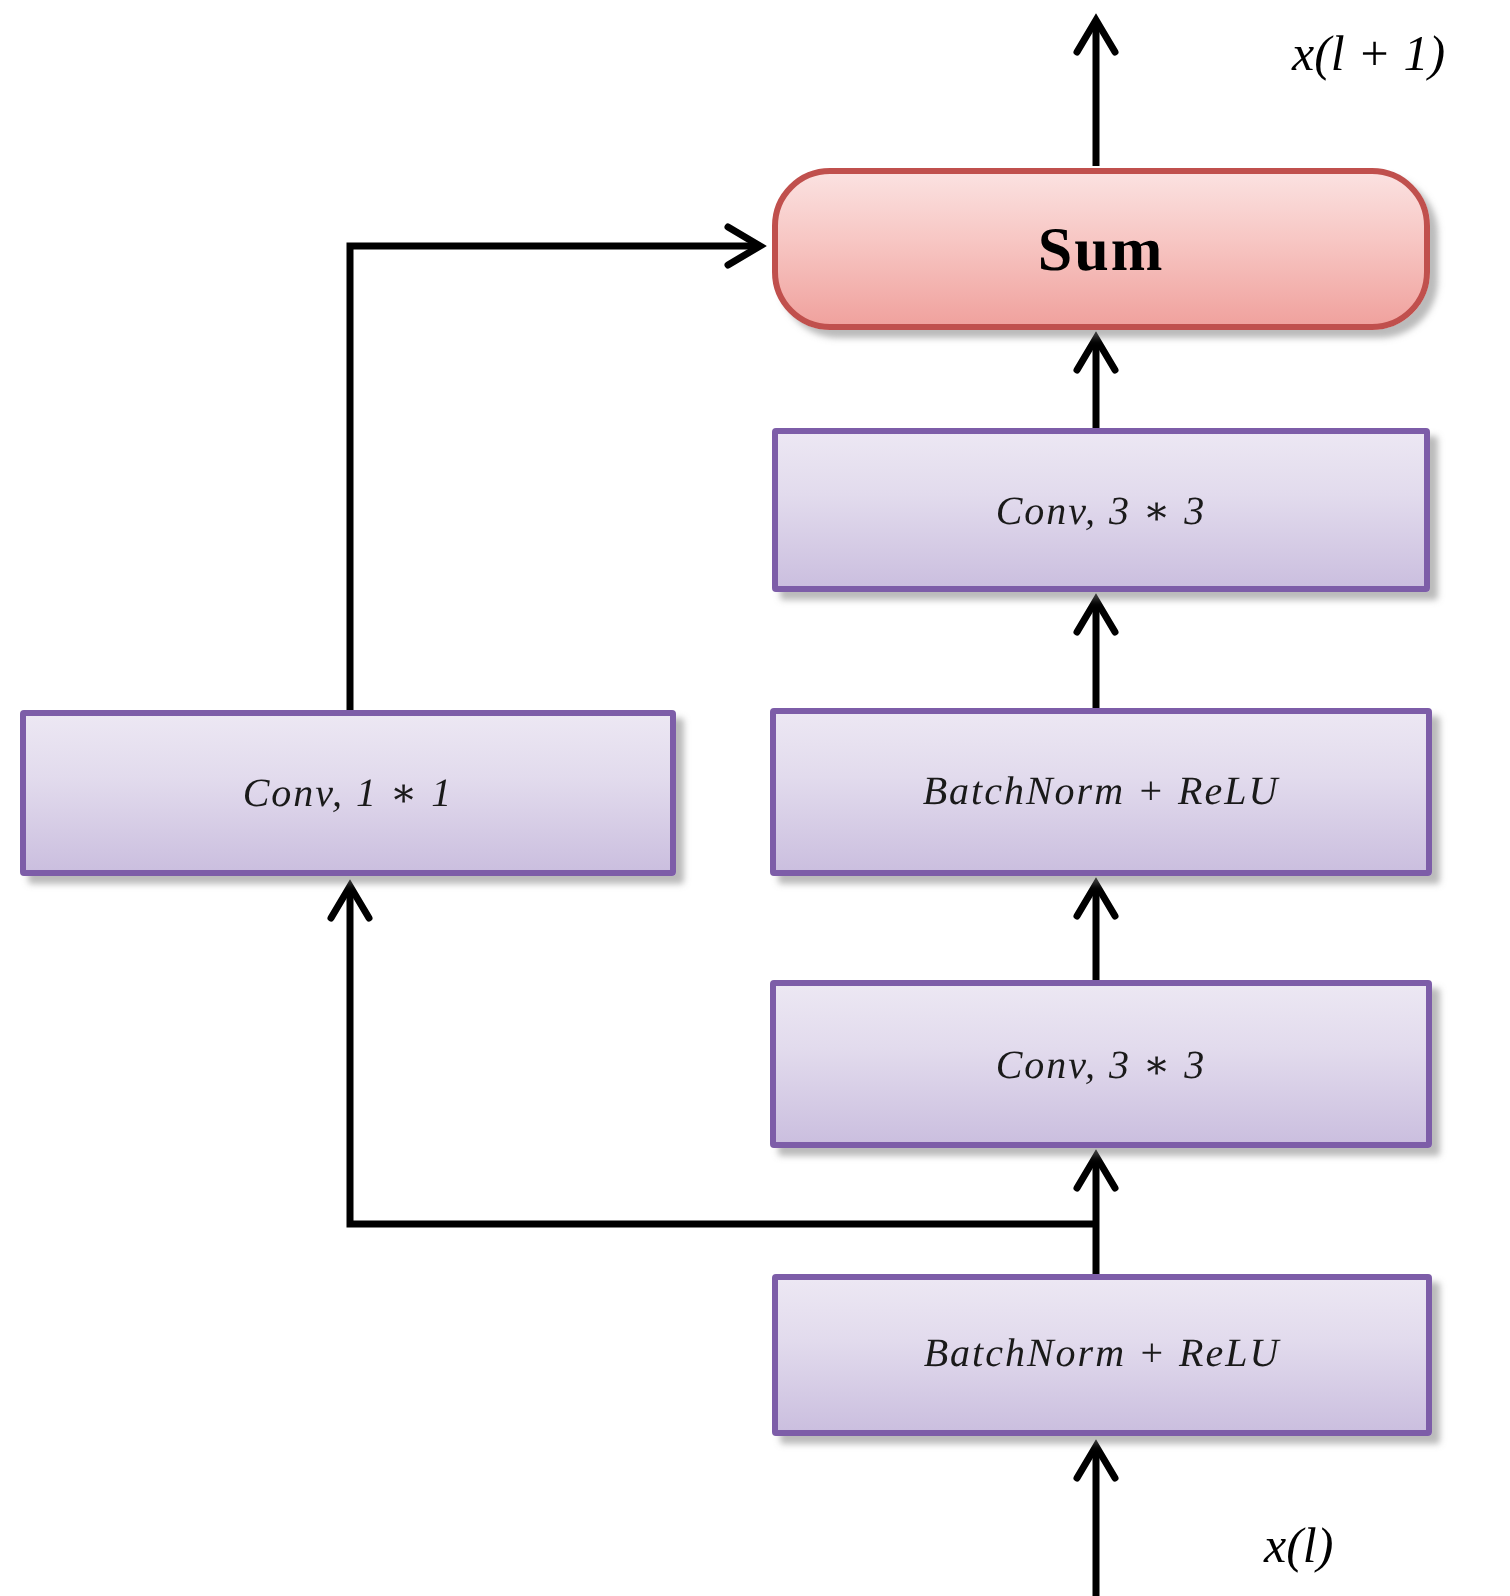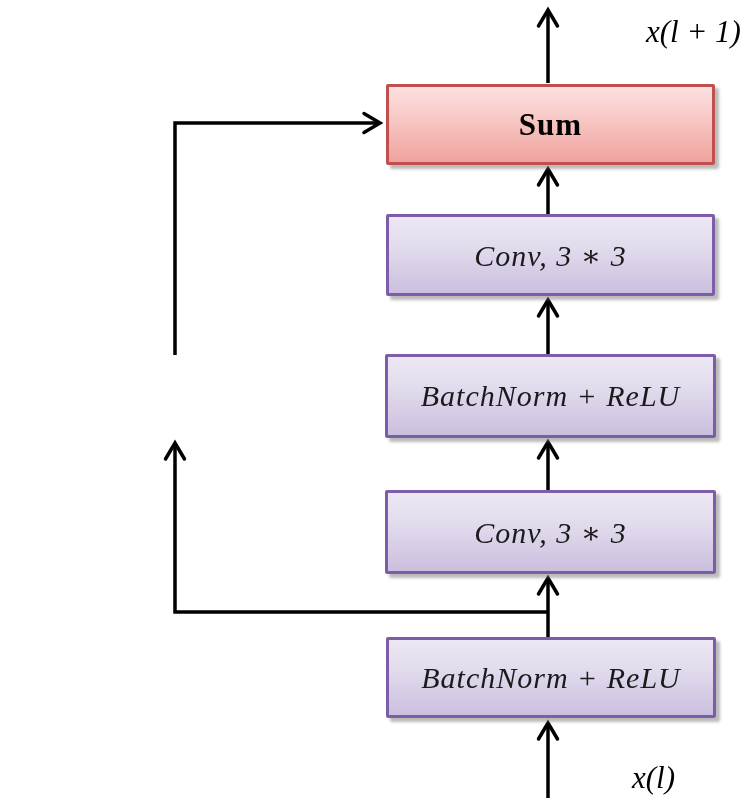--- a/index.html
+++ b/index.html
@@ -12,27 +12,28 @@
     box-sizing:border-box;border:3px solid;border-radius:2px;
     box-shadow:4px 4px 3px rgba(120,120,120,0.5);
   }
   .box.purple{
     border-color:#7d5da8;
     background:linear-gradient(180deg,#ece7f3 0%,#e2dbed 40%,#cbbfdf 100%);
   }
   .box.red{
     border-color:#c0504d;
     background:linear-gradient(180deg,#fbe1e0 0%,#f7c6c3 45%,#f0a29e 100%);
+    border-radius:29px;
   }
   .boxlabel{
-    font-style:italic;font-size:30px;color:#1a1a1a;letter-spacing:1px;white-space:nowrap;
+    font-style:italic;font-size:20px;color:#1a1a1a;letter-spacing:1px;white-space:nowrap;
   }
   .boxlabel.bold{font-style:normal;font-weight:bold;font-size:31px;color:#000;}
   .iolabel{
-    position:absolute;font-style:italic;font-size:31px;color:#000;white-space:nowrap;
+    position:absolute;font-style:italic;font-size:25px;color:#000;white-space:nowrap;
   }
   svg.overlay{position:absolute;left:0;top:0;pointer-events:none;}
   svg .conn{stroke:#000;stroke-width:3.5;fill:none;stroke-linejoin:miter;}
 </style>
 </head>
 <body>
 
 <div id="canvas">
 
   <svg class="overlay" width="755" height="798" viewBox="0 0 755 798">
@@ -65,17 +66,20 @@
   </div>
 
   <div class="box purple" style="left:385px;top:490px;width:331px;height:84px">
     <span class="boxlabel">Conv, 3 ∗ 3</span>
   </div>
 
   <div class="box purple" style="left:386px;top:637px;width:330px;height:81px">
     <span class="boxlabel">BatchNorm + ReLU</span>
   </div>
 
+  <div class="box purple" style="left:10px;top:355px;width:328px;height:83px">
+    <span class="boxlabel">Conv, 1 ∗ 1</span>
+  </div>
 
   <div class="iolabel" style="left:646px;top:14px">x(l + 1)</div>
   <div class="iolabel" style="left:632px;top:760px">x(l)</div>
 
 </div>
 
 </body></html>

